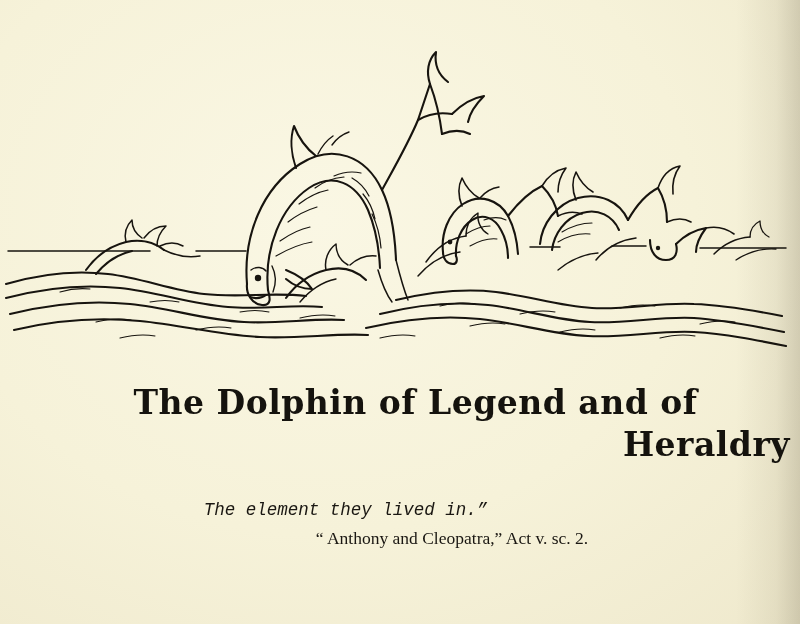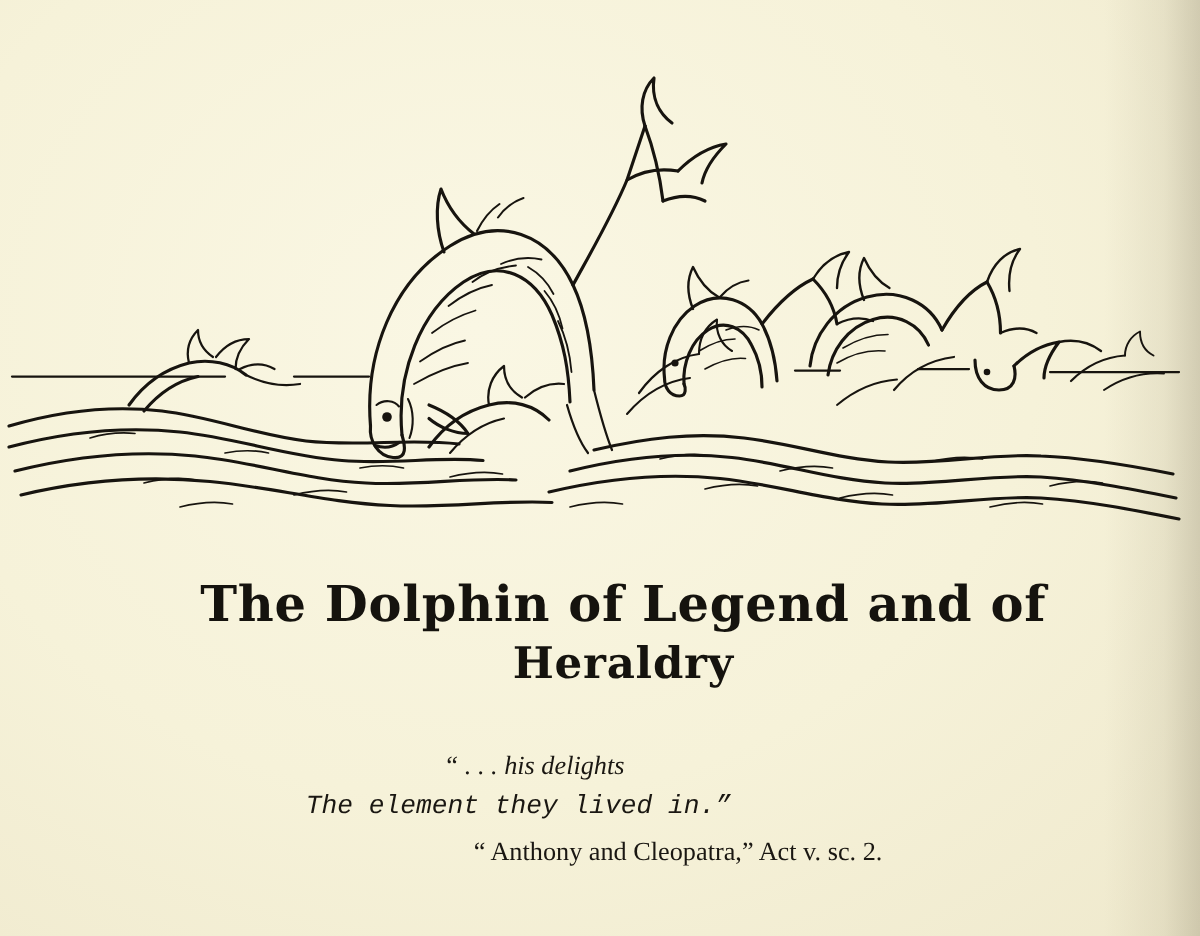--- a/index.html
+++ b/index.html
@@ -48,21 +48,21 @@
   .title-line {
     font-family: "DejaVu Serif", serif;
     font-weight: bold;
     font-size: 33px;
     letter-spacing: 0.5px;
     color: #15130e;
     line-height: 1.28;
     font-variant: normal;
   }
   .title-line.l1 { font-size: 33px; }
-  .title-line.l2 { font-size: 29px; }
+  .title-line.l2 { font-size: 33px; text-align: right; }
 
   .quote-block {
     position: absolute;
     left: 0;
     right: 12px;
     top: 496px;
     text-align: center;
     color: #1a1712;
   }
   .quote-inner {
@@ -226,17 +226,16 @@
   </svg>
 </div>
 
 <div class="title-block">
   <div class="title-line l1">The Dolphin of Legend and of</div>
   <div class="title-line l2">Heraldry</div>
 </div>
 
 <div class="quote-block">
   <div class="quote-inner">
-    <div class="quote-line q1">“ . . . his delights</div>
     <div class="quote-line q3">The element they lived in.”</div>
     <div class="attribution">“ Anthony and Cleopatra,” Act v. sc. 2.</div>
   </div>
 </div>
 
 </body></html>

